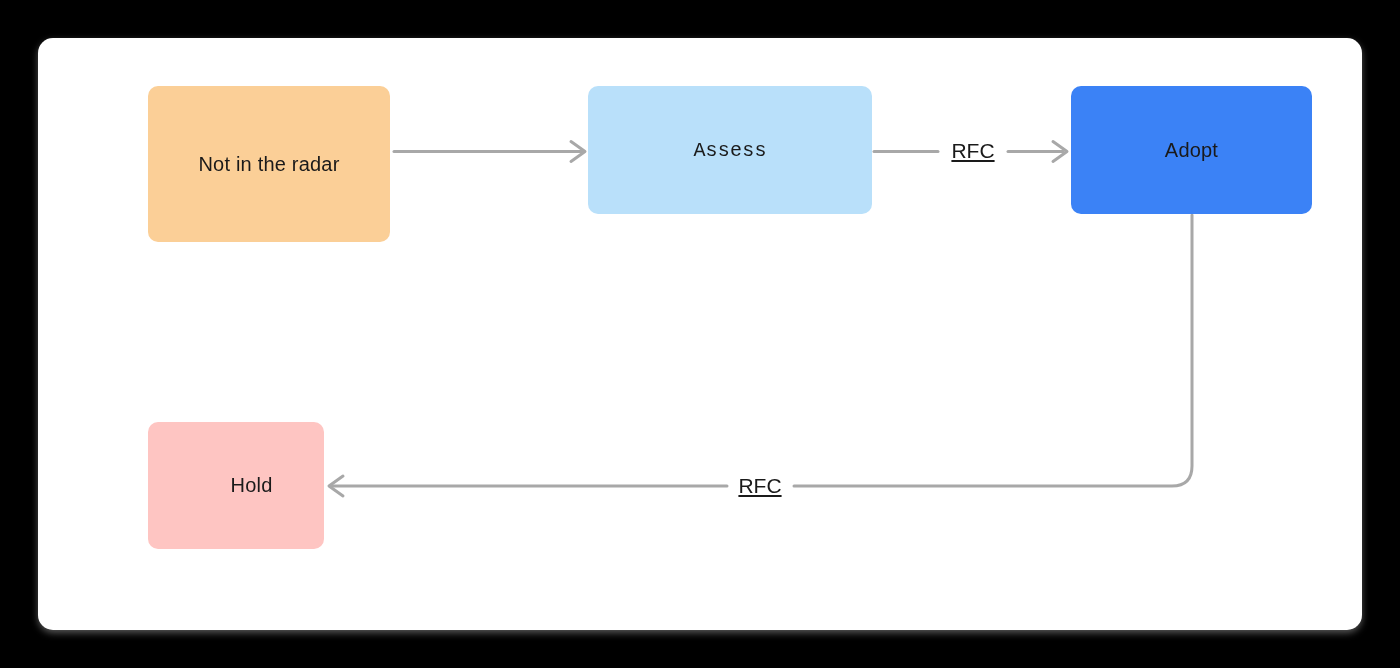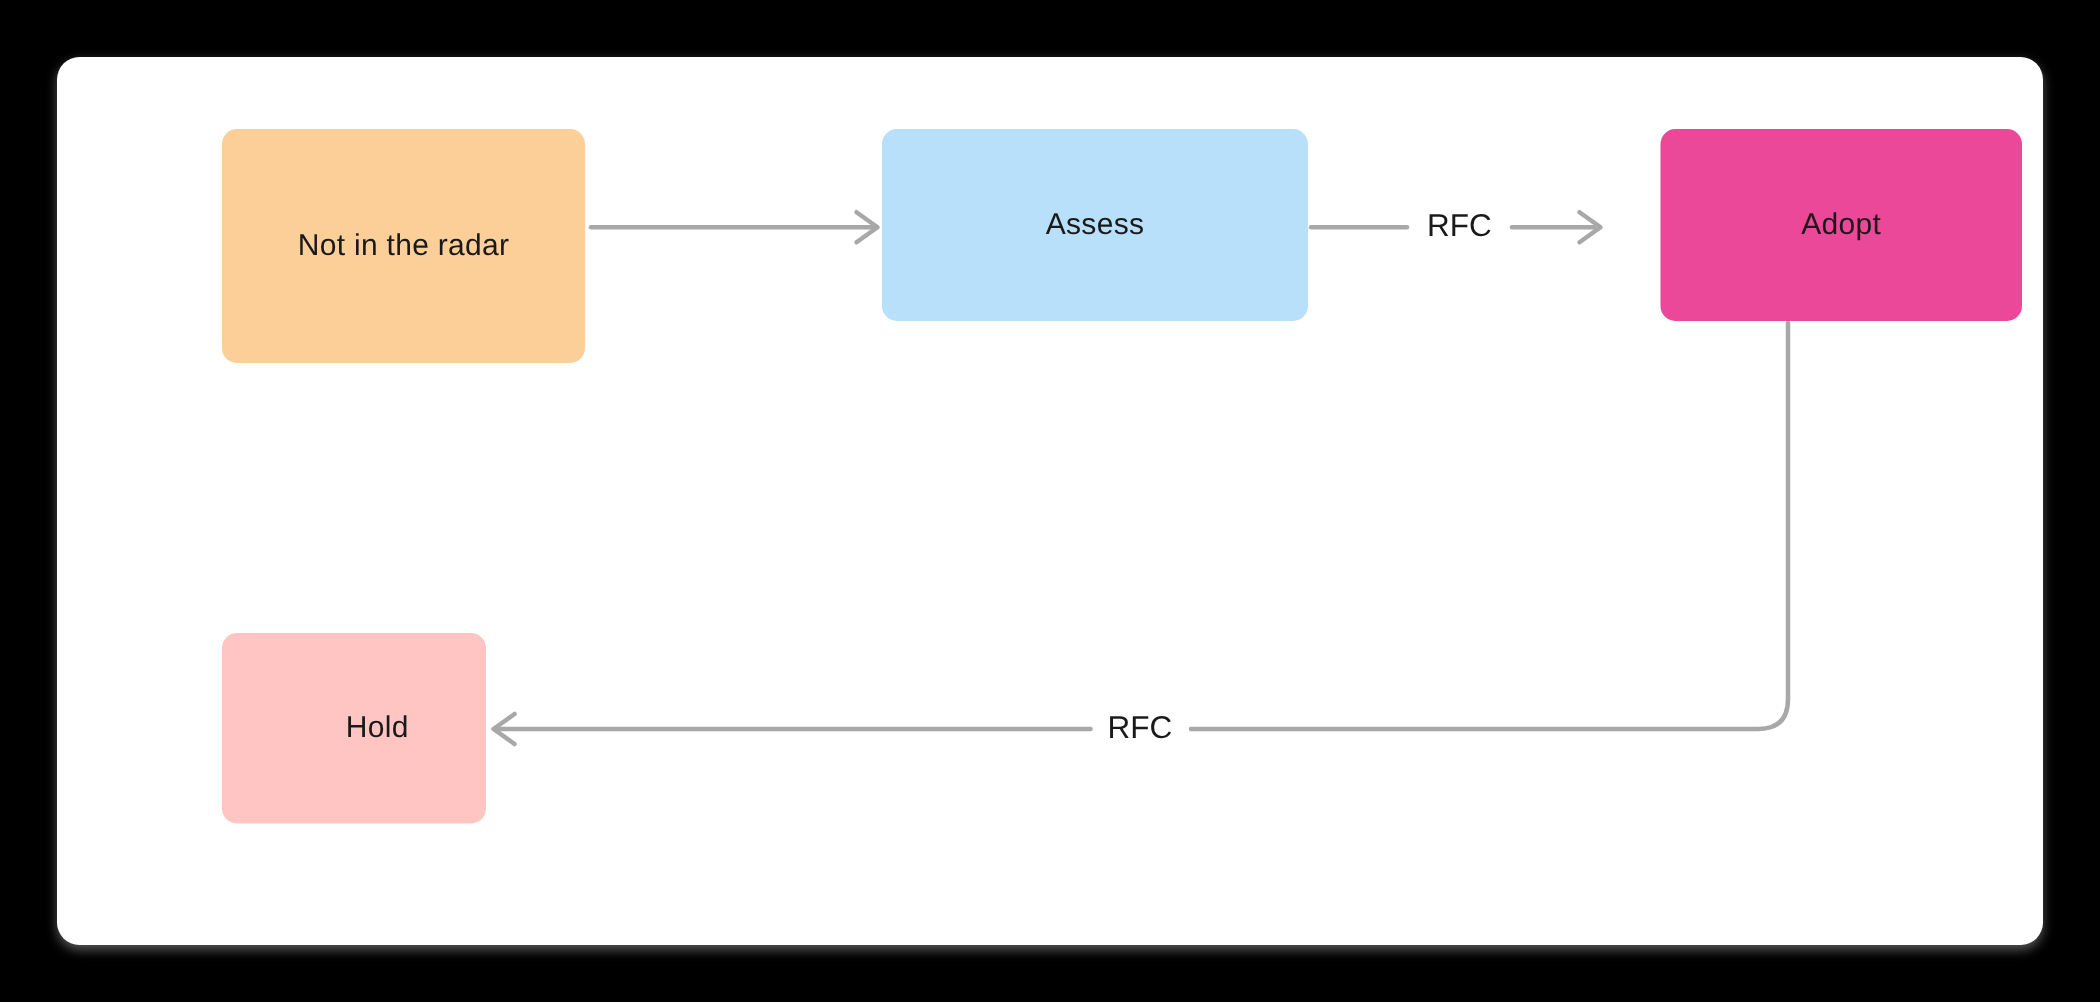--- a/index.html
+++ b/index.html
@@ -42,20 +42,21 @@
   .node-not-in-radar { left: 148px; top: 86px;  width: 242px; height: 156px; }
   .node-assess       { left: 588px; top: 86px;  width: 284px; height: 128px; }
   .node-adopt        { left: 1071px; top: 86px; width: 241px; height: 128px; }
   .node-hold         { left: 148px; top: 422px; width: 176px; height: 127px; padding-left: 31px; }
   .edge-label {
     position: absolute;
     transform: translate(-50%, -50%);
     font-size: 21px;
     color: #1a1a1a;
     white-space: nowrap;
+    text-decoration: underline;
   }
   .edge-label-rfc-top    { left: 973px; top: 151px; }
   .edge-label-rfc-bottom { left: 760px; top: 486px; }
 </style>
 </head>
 <body>
 
 <div class="canvas-card"></div>
 
 <svg class="edge-layer" viewBox="0 0 1400 668" fill="none" stroke="#a8a8a8" stroke-width="3" stroke-linecap="round" stroke-linejoin="round">
@@ -75,25 +76,25 @@
     <path d="M 1192 215 L 1192 466 Q 1192 486 1172 486 L 794 486"></path>
     <path d="M 727 486 L 331 486"></path>
     <path d="M 343 476 L 329 486 L 343 496"></path>
   </g>
 </svg>
 
 <div class="node node-not-in-radar" style="background-color: rgb(251, 207, 151);">
   <span>Not in the radar</span>
 </div>
 
-<div class="node node-assess" style="background-color: rgb(185, 224, 250);">
+<div class="node node-assess" style="background-color: rgb(185, 224, 250); font-family: Liberation Mono, monospace;">
   <span>Assess</span>
 </div>
 
-<div class="node node-adopt" style="background-color: #ec4899; margin-left: 36px;">
+<div class="node node-adopt" style="background-color: #3b82f6;">
   <span>Adopt</span>
 </div>
 
 <div class="node node-hold" style="background-color: rgb(254, 197, 194);">
   <span>Hold</span>
 </div>
 
 <div class="edge-label edge-label-rfc-top">RFC</div>
 
 <div class="edge-label edge-label-rfc-bottom">RFC</div>

